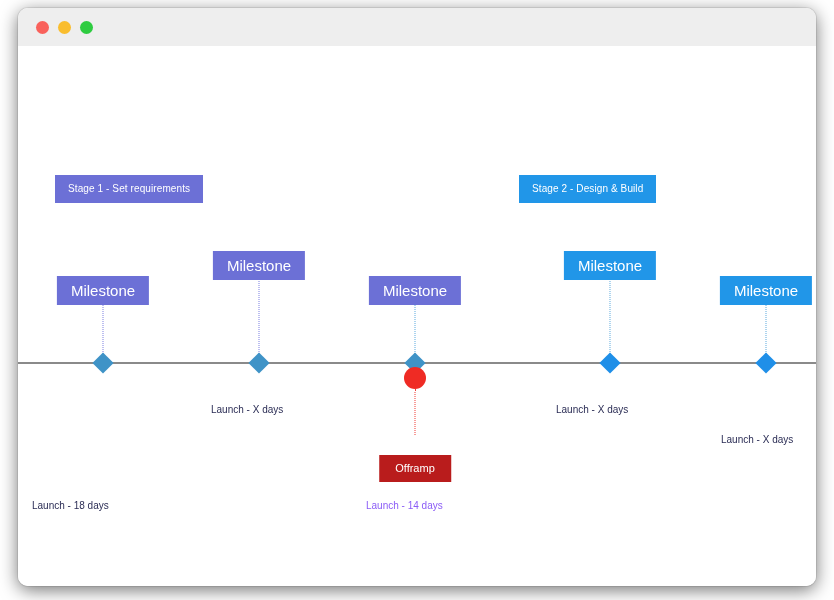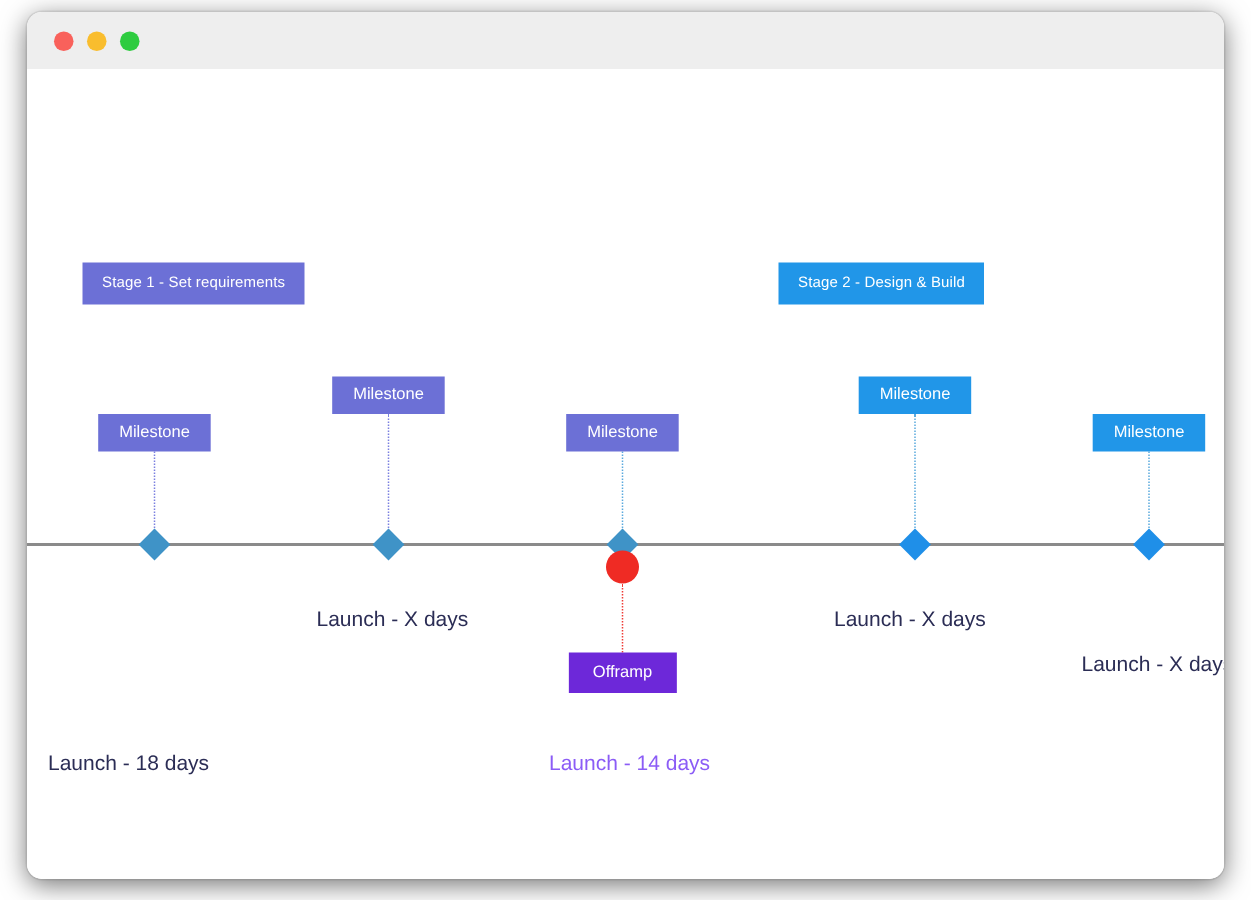--- a/index.html
+++ b/index.html
@@ -80,21 +80,21 @@
     line-height: 1;
     padding: 9px 13px;
     white-space: nowrap;
     letter-spacing: 0.1px;
   }
 
   
   .milestone {
     position: absolute;
     color: #ffffff;
-    font-size: 11px;
+    font-size: 15px;
     line-height: 1;
     padding: 7px 14px;
     white-space: nowrap;
     transform: translateX(-50%);
   }
 
   
   .connector {
     position: absolute;
     width: 0;
@@ -128,21 +128,21 @@
     line-height: 1;
     padding: 8px 16px;
     white-space: nowrap;
     transform: translateX(-50%);
   }
 
   
   .caption {
     position: absolute;
     color: #2b2d55;
-    font-size: 14px;
+    font-size: 10px;
     line-height: 1;
     white-space: nowrap;
   }
 </style>
 </head>
 <body>
 
 <div id="root">
 
   <div class="window">
@@ -170,21 +170,21 @@
           <div class="milestone" style="left: 397px; top: 230px; background: rgb(108, 112, 214);">Milestone</div>
           <div class="diamond" style="left: 397px; top: 317px; background: rgb(63, 147, 199);"></div>
           <div class="connector" style="left: 592px; top: 230px; height: 86px; border-left-color: rgb(90, 169, 221);"></div>
           <div class="milestone" style="left: 592px; top: 205px; background: rgb(33, 150, 232);">Milestone</div>
           <div class="diamond" style="left: 592px; top: 317px; background: rgb(31, 143, 232);"></div>
           <div class="connector" style="left: 748px; top: 255px; height: 61px; border-left-color: rgb(90, 169, 221);"></div>
           <div class="milestone" style="left: 748px; top: 230px; background: rgb(33, 150, 232);">Milestone</div>
           <div class="diamond" style="left: 748px; top: 317px; background: rgb(31, 143, 232);"></div>
           <div class="connector red" style="left: 397px; top: 343px; height: 46px; border-left-color: rgb(239, 59, 53);"></div>
           <div class="offramp-dot" style="left: 397px; top: 332px; background: rgb(239, 43, 36);"></div>
-          <div class="offramp-chip" style="left: 397px; top: 389px; background: #6d28d9;">Offramp</div>
+          <div class="offramp-chip" style="left: 397px; top: 409px; background: #b91c1c;">Offramp</div>
           <div class="caption" style="left: 14px; top: 455px; color: rgb(43, 45, 85);">Launch - 18 days</div>
           <div class="caption" style="left: 193px; top: 359px; color: rgb(43, 45, 85);">Launch - X days</div>
           <div class="caption" style="left: 348px; top: 455px; color: #8b5cf6;">Launch - 14 days</div>
           <div class="caption" style="left: 538px; top: 359px; color: rgb(43, 45, 85);">Launch - X days</div>
           <div class="caption" style="left: 703px; top: 389px; color: rgb(43, 45, 85);">Launch - X days</div>
         </div>
 
     </div>
   </div>
 

